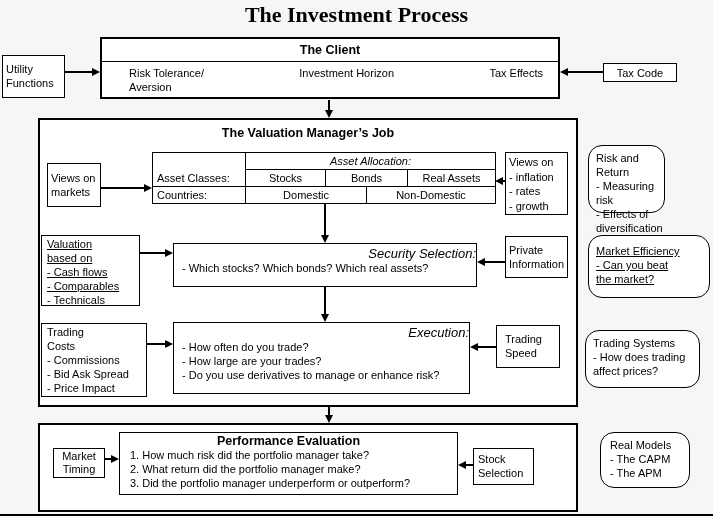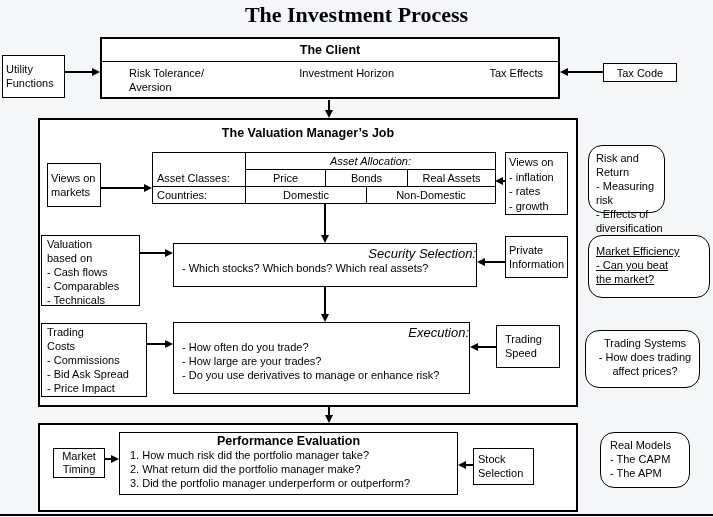--- a/index.html
+++ b/index.html
@@ -80,21 +80,21 @@
         <col style="width:41px">
         <col style="width:44px">
         <col style="width:44px">
     </colgroup>
     <tbody>
         <tr>
       <td rowspan="2" class="vbottom">Asset Classes:</td>
       <td colspan="6" class="center italic-head">Asset Allocation:</td>
     </tr>
     <tr>
-      <td colspan="2" class="center">Price</td>
+      <td colspan="2" class="center">Stocks</td>
       <td colspan="2" class="center">Bonds</td>
       <td colspan="2" class="center">Real Assets</td>
     </tr>
     <tr>
       <td>Countries:</td>
       <td colspan="3" class="center">Domestic</td>
       <td colspan="3" class="center">Non-Domestic</td>
     </tr>
   </tbody>
     </table>
@@ -109,21 +109,21 @@
 - inflation
 - rates
 - growth</span>
   </div>
 
   <div class="box" style="left:173px;top:243px;width:304px;height:44px;padding-top:3px;">
     <div class="italic-head">Security Selection:</div>
     <div style="padding-left:8px;">- Which stocks? Which bonds? Which real assets?</div>
   </div>
 
-  <div class="box" style="left:41px;top:235px;width:99px;height:71px;padding:1px 2px 0 5px;">
+  <div class="box" style="left:41px;top:235px;width:99px;height:71px;padding:1px 2px 0 5px;text-decoration:underline;">
     <span class="pre">Valuation
 based on
 - Cash flows
 - Comparables
 - Technicals</span>
   </div>
 
   <div class="box" style="left:505px;top:236px;width:63px;height:42px;padding:6px 1px 0 3px;">
     <span class="pre">Private
 Information</span>
@@ -172,21 +172,21 @@
     <span class="pre">Risk and Return
 - Measuring risk
 - Effects of
 diversification</span>
   </div>
   <div class="box round" style="left:588px;top:235px;width:122px;height:63px;padding:8px 19px 0 7px;text-decoration:underline;">
     <span class="pre">Market Efficiency
 - Can you beat
 the market?</span>
   </div>
-  <div class="box round" style="left:585px;top:330px;width:115px;height:58px;padding:5px 2px 0 7px;text-align:center;">
+  <div class="box round" style="left:585px;top:330px;width:115px;height:58px;padding:5px 2px 0 7px;">
     <span class="pre">Trading Systems
 - How does trading
 affect prices?</span>
   </div>
   <div class="box round" style="left:600px;top:432px;width:90px;height:56px;padding:5px 2px 0 9px;">
     <span class="pre">Real Models
 - The CAPM
 - The APM</span>
   </div>
 

